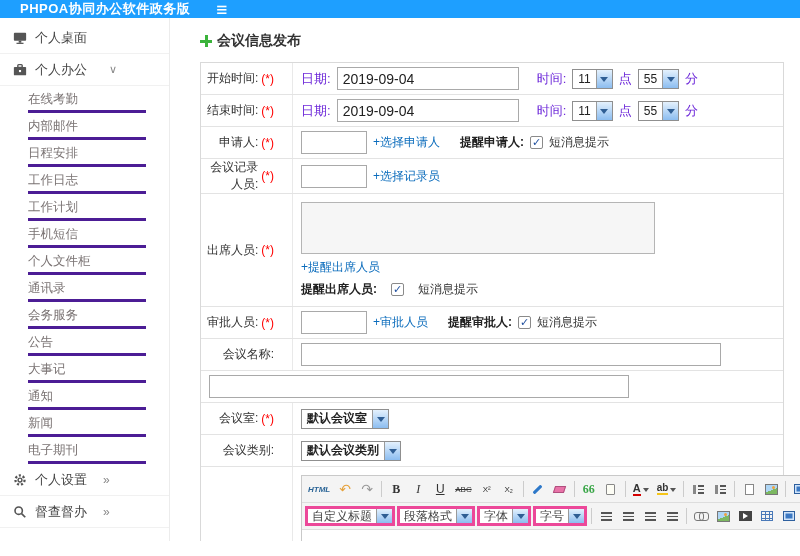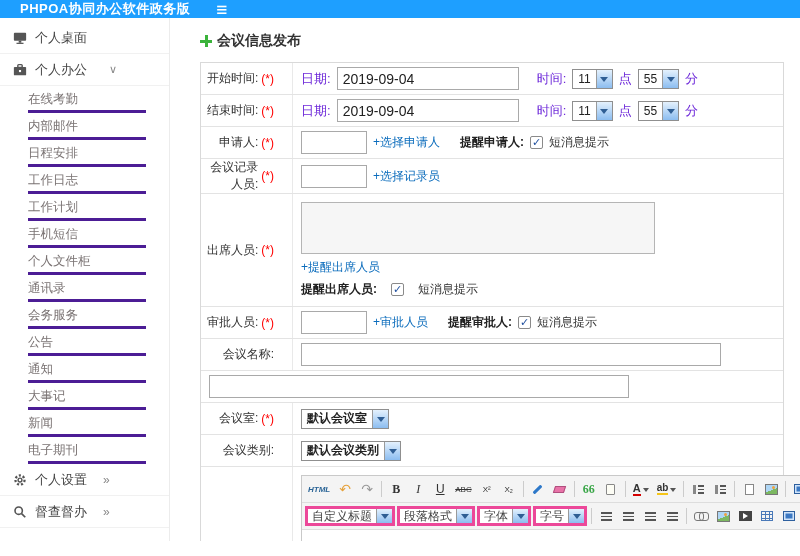--- a/index.html
+++ b/index.html
@@ -162,22 +162,22 @@
       <div class="side-sub-item">在线考勤</div>
       <div class="side-sub-item">内部邮件</div>
       <div class="side-sub-item">日程安排</div>
       <div class="side-sub-item">工作日志</div>
       <div class="side-sub-item">工作计划</div>
       <div class="side-sub-item">手机短信</div>
       <div class="side-sub-item">个人文件柜</div>
       <div class="side-sub-item">通讯录</div>
       <div class="side-sub-item">会务服务</div>
       <div class="side-sub-item">公告</div>
+      <div class="side-sub-item">大事记</div>
       <div class="side-sub-item">通知</div>
-      <div class="side-sub-item">大事记</div>
       <div class="side-sub-item">新闻</div>
       <div class="side-sub-item">电子期刊</div>
     </div>
 
     <div class="side-section">
       <span class="s-icon">
         <svg width="14" height="14" viewBox="0 0 16 16">
             <circle cx="8" cy="8" r="5.2" fill="none" stroke="#555" stroke-width="2.6" stroke-dasharray="2.4 2.1"></circle>
             <circle cx="8" cy="8" r="2.2" fill="none" stroke="#555" stroke-width="1.6"></circle>
           </svg>

